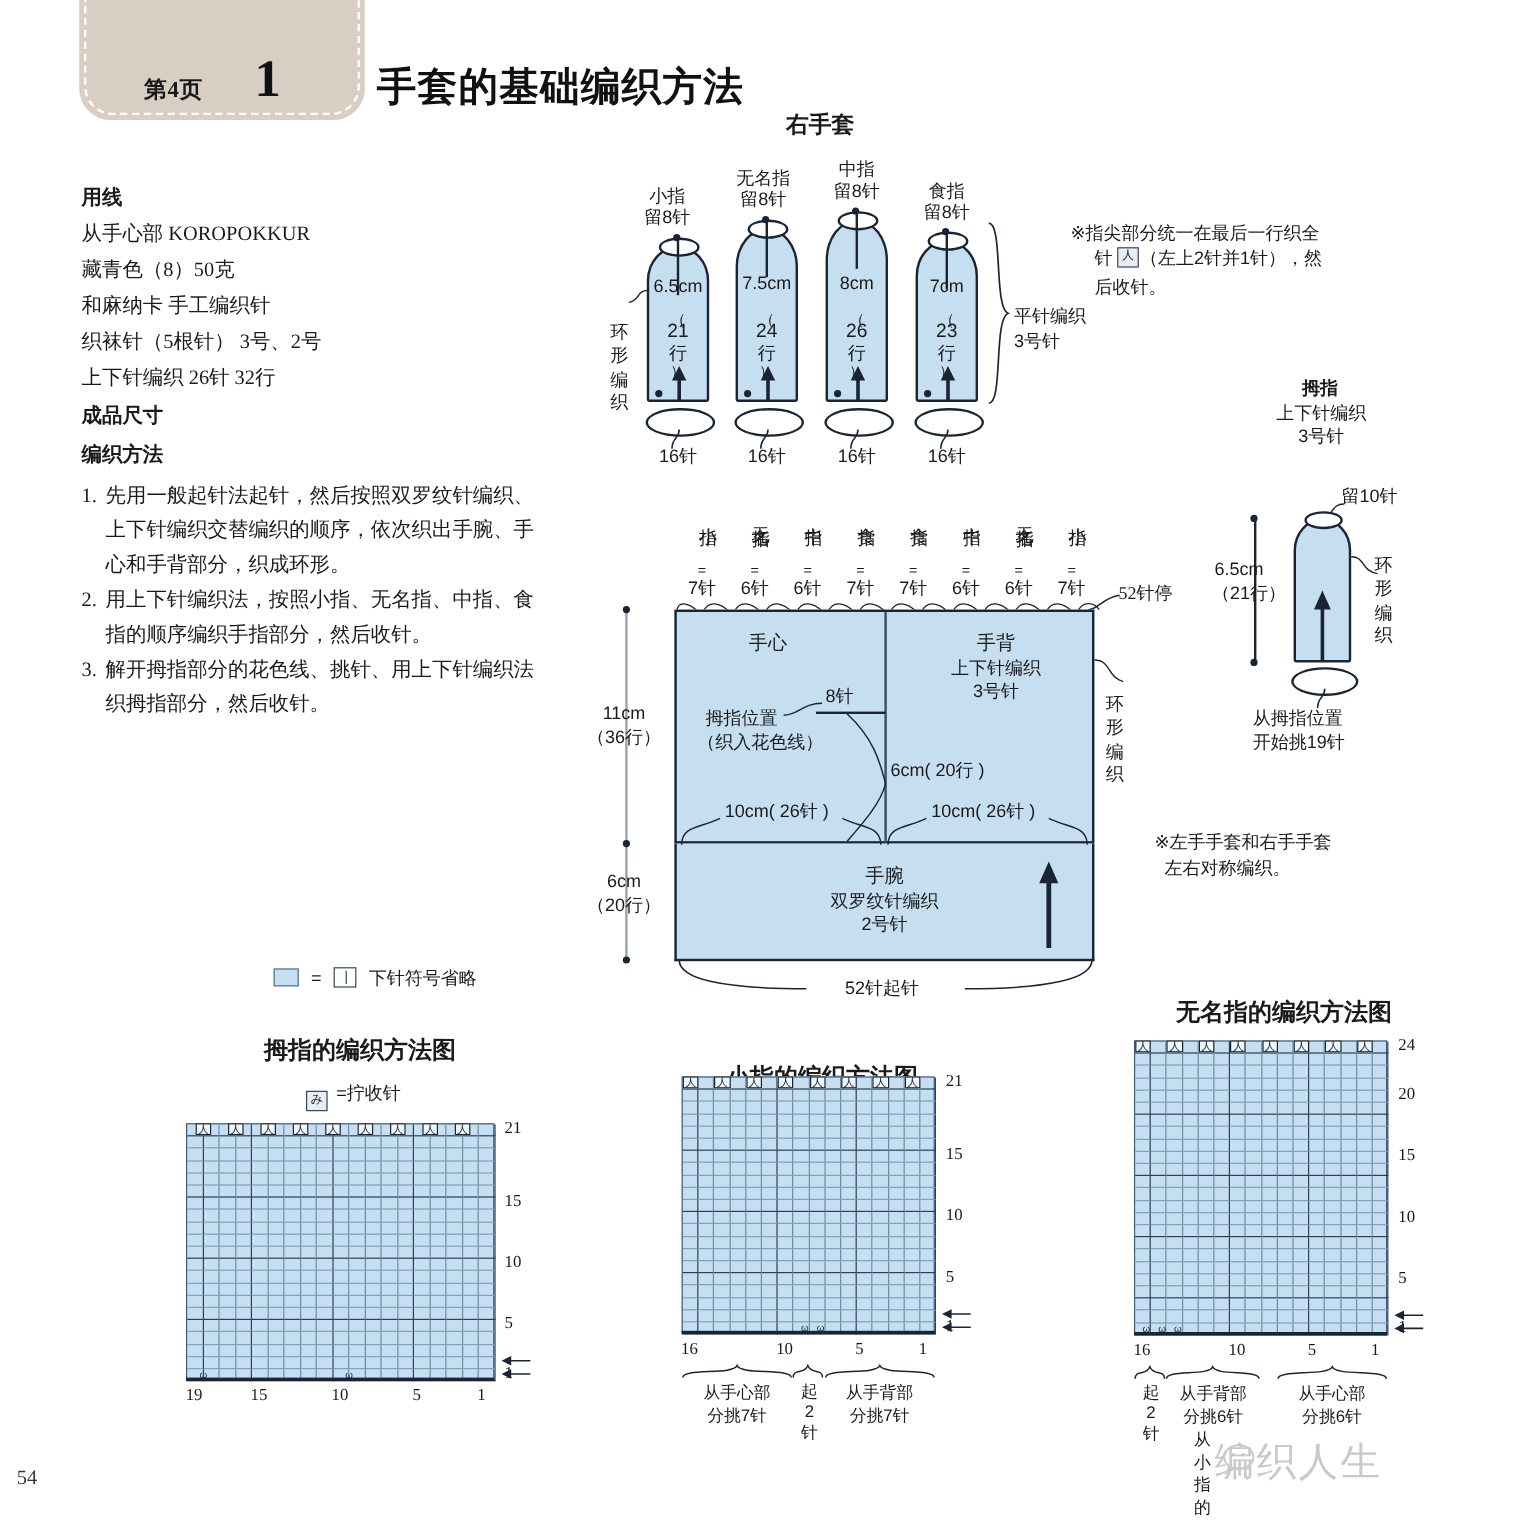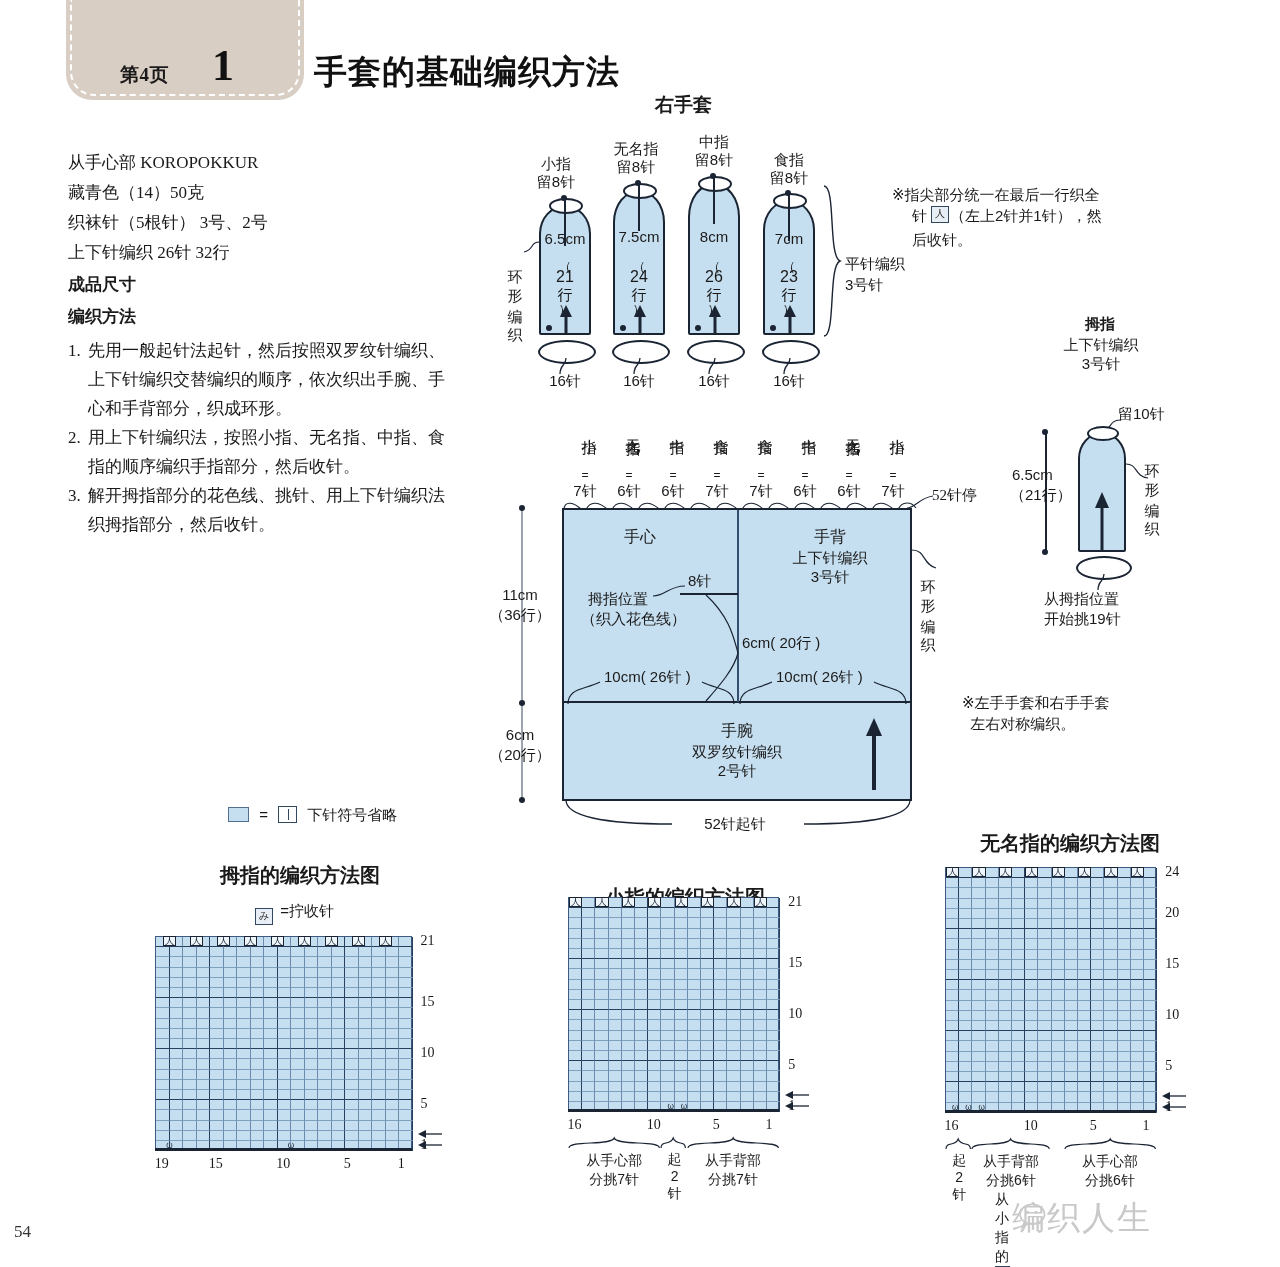--- a/index.html
+++ b/index.html
@@ -82,22 +82,24 @@
 </style>
 </head>
 <body>
 
 <div class="abs" id="header-tab"></div>
 <div class="abs" id="page-ref">第4页</div>
 <div class="abs" id="chapter-num">1</div>
 <div class="abs" id="page-title">手套的基础编织方法</div>
 
 <div class="abs" id="materials">
+  <div class="h">用线</div>
   <div class="t">从手心部 KOROPOKKUR</div>
-  <div class="t">藏青色（14）50克</div>
+  <div class="t">藏青色（8）50克</div>
+  <div class="t">和麻纳卡 手工编织针</div>
   <div class="t">织袜针（5根针） 3号、2号</div>
   <div class="t">上下针编织  26针  32行</div>
   <div class="h">成品尺寸</div>
   <div class="h">编织方法</div>
   <div id="steps">
     <div class="step">
       <span class="n">1.</span>
       <span class="s">先用一般起针法起针，然后按照双罗纹针编织、上下针编织交替编织的顺序，依次织出手腕、手心和手背部分，织成环形。</span>
     </div>
     <div class="step">

